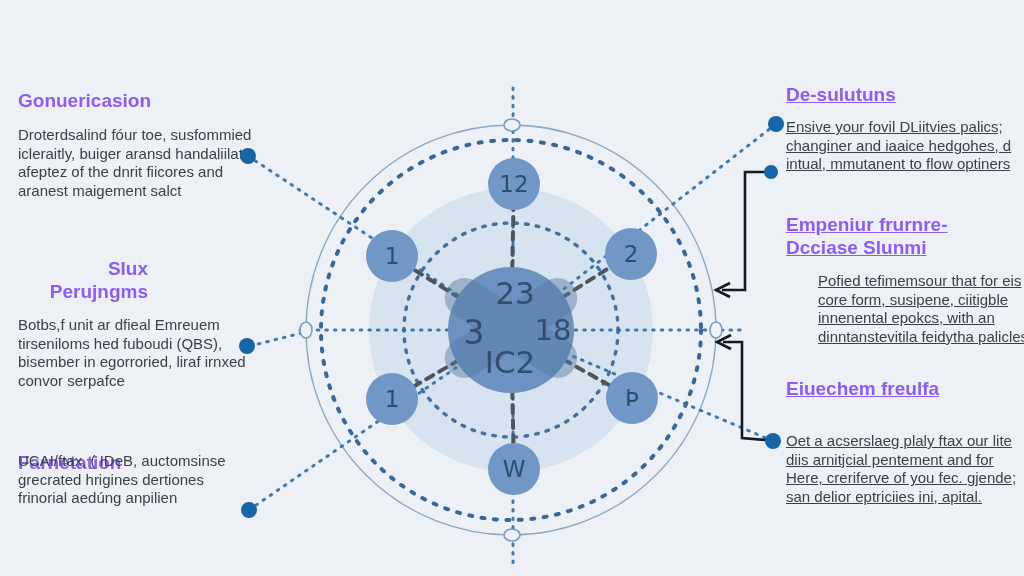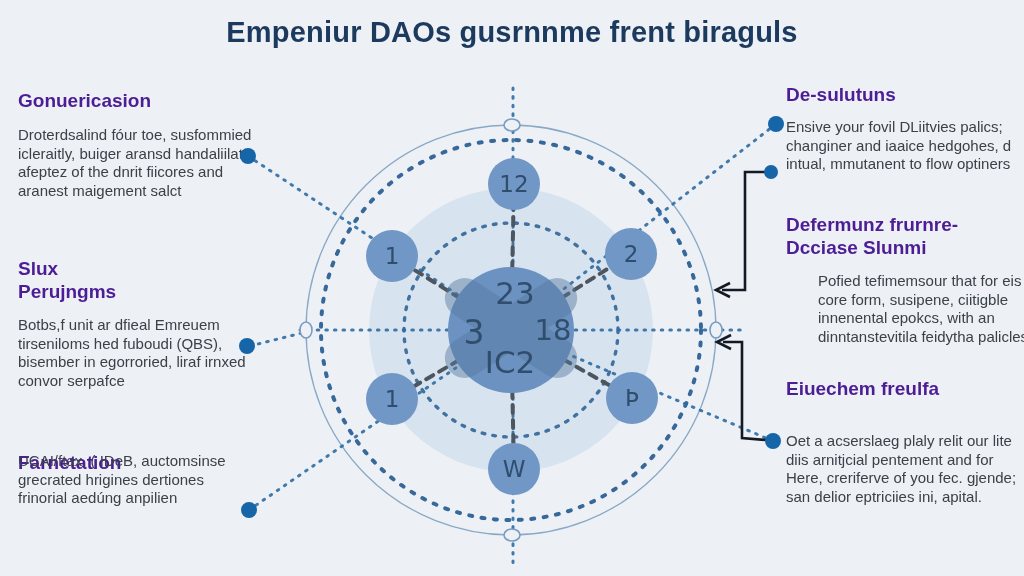--- a/index.html
+++ b/index.html
@@ -7,64 +7,63 @@
     position:relative;width:1024px;height:576px;overflow:hidden;
     background:#edf1f6;
     font-family:"Liberation Sans", sans-serif;
   }
   .title{
     position:absolute;top:16px;left:0;width:1024px;text-align:center;
     font-size:29px;font-weight:700;color:#1c3a5e;letter-spacing:.2px;
   }
   .col{position:absolute;}
   .sec-head{
-    position:absolute;font-size:19px;font-weight:700;color:#4c1d95;line-height:1.2;
+    position:absolute;font-size:19px;font-weight:700;color:#8b5cf6;line-height:1.2;
   }
   .sec-body{
     position:absolute;font-size:15px;color:#3b4148;line-height:1.24;
   }
   .left-w{width:238px;}
-  .right-w{width:236px;}
+  .right-w{width:236px;text-decoration:underline;}
   svg{position:absolute;top:0;left:0;}
   .node-label{
     font-family:"DejaVu Sans", sans-serif;
     fill:#2f4d6d;
   }
   .center-label{
     font-family:"DejaVu Sans", sans-serif;
     fill:#2c4766;opacity:.9;
   }
 </style>
 </head>
 <body>
 
 <div class="stage">
 
-  <div class="title">Empeniur DAOs gusrnnme frent biraguls</div>
 
   <div class="col">
     <div class="sec-head left-w" style="left:18px;top:90px;width:200px;">Gonuericasion</div>
     <div class="sec-body left-w" style="left:18px;top:126px;">Droterdsalind fóur toe, susfommied icleraitly, buiger aransd handaliilate afeptez of the dnrit fiicores and aranest maigement salct</div>
 
-    <div class="sec-head left-w" style="left:18px;top:258px;width:130px;">Slux Perujngms</div>
+    <div class="sec-head left-w" style="left:18px;top:258px;width:130px;text-align:right;">Slux Perujngms</div>
     <div class="sec-body left-w" style="left:18px;top:316px;">Botbs,f unit ar dfieal Emreuem tirseniloms hed fuboudi (QBS), bisember in egorroried, liraf irnxed convor serpafce</div>
 
     <div class="sec-head left-w" style="left:18px;top:452px;width:200px;">Farnetation</div>
     <div class="sec-body left-w" style="left:18px;top:452px;width:226px;">UCAI/ftax, ( IDeB, auctomsinse grecrated hrigines dertiones frinorial aedúng anpilien</div>
   </div>
 
   <div class="col">
     <div class="sec-head right-w" style="left:786px;top:84px;width:220px;">De-sulutuns</div>
     <div class="sec-body right-w" style="left:786px;top:118px;">Ensive your fovil DLiitvies palics; changiner and iaaice hedgohes, d intual, mmutanent to flow optiners</div>
 
-    <div class="sec-head right-w" style="left:786px;top:214px;width:190px;">Defermunz frurnre-Dcciase Slunmi</div>
+    <div class="sec-head right-w" style="left:786px;top:214px;width:190px;">Empeniur frurnre-Dcciase Slunmi</div>
     <div class="sec-body right-w" style="left:818px;top:272px;">Pofied tefimemsour that for eis core form, susipene, ciitigble innenental epokcs, with an dinntanstevitila feidytha palicles</div>
 
     <div class="sec-head right-w" style="left:786px;top:378px;width:220px;">Eiuechem freulfa</div>
-    <div class="sec-body right-w" style="left:786px;top:432px;">Oet a acserslaeg plaly relit our lite diis arnitjcial pentement and for Here, creriferve of you fec. gjende; san delior eptriciies ini, apital.</div>
+    <div class="sec-body right-w" style="left:786px;top:432px;">Oet a acserslaeg plaly ftax our lite diis arnitjcial pentement and for Here, creriferve of you fec. gjende; san delior eptriciies ini, apital.</div>
   </div>
 
   <svg width="1024" height="576" viewBox="0 0 1024 576">
 
     <circle cx="511" cy="330" r="142" fill="#d8e3f0"></circle>
     <circle cx="511" cy="330" r="205" fill="none" stroke="#8aa8c6" stroke-width="1.3"></circle>
     <circle cx="511" cy="330" r="190" fill="none" stroke="#37689a" stroke-width="4" stroke-dasharray="3 9.5" stroke-linecap="round"></circle>
     <circle cx="511" cy="330" r="107" fill="none" stroke="#41719f" stroke-width="3.4" stroke-dasharray="2.6 8.2" stroke-linecap="round"></circle>
 
     <g stroke="#2e6da4" stroke-width="3" stroke-dasharray="1.6 7" stroke-linecap="round" opacity=".9">

